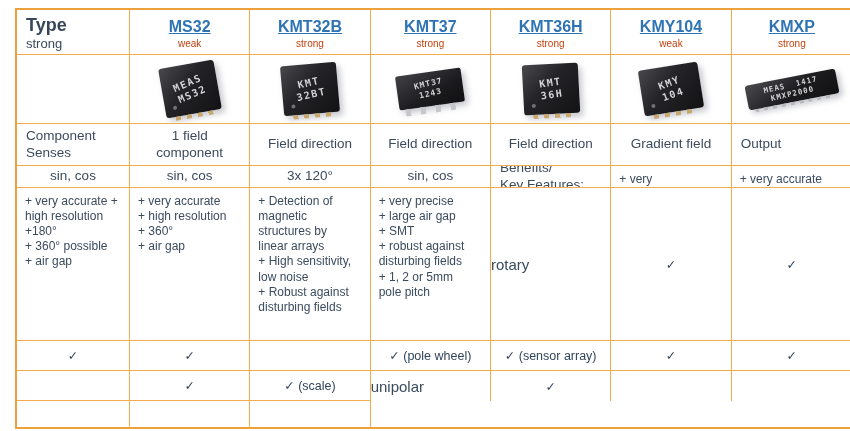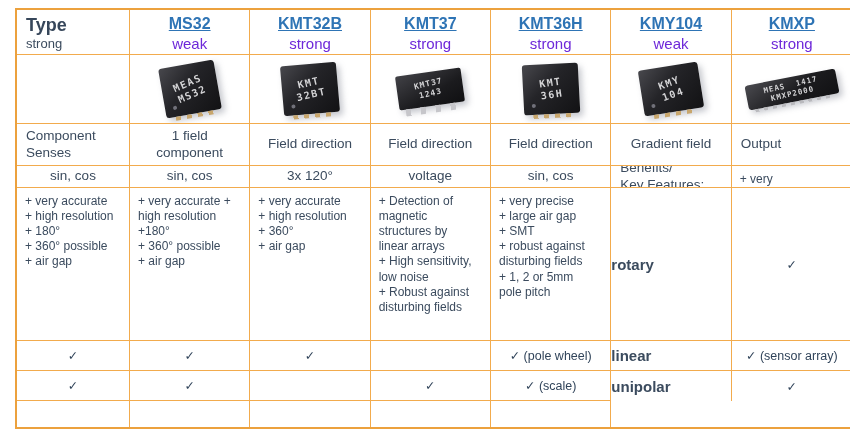--- a/index.html
+++ b/index.html
@@ -28,27 +28,27 @@
   .c:nth-last-child(-n+7){border-bottom:none;}
 
   
   .corner{padding:5px 6px 0 9px;}
   .type-title{font-size:18px;font-weight:bold;color:#36465a;line-height:1.15;}
   .type-sub{font-size:13px;line-height:1.2;}
 
   
   .head{display:flex;flex-direction:column;align-items:center;justify-content:center;padding-top:2px;}
   .model{font-size:16px;font-weight:bold;color:#2e74b5;text-decoration:underline;cursor:pointer;line-height:1.2;}
-  .strength{font-size:15px;color:#6d28d9;margin-top:1px;}
+  .strength{font-size:10px;color:#c2410c;margin-top:1px;}
 
   
   .lbl{display:flex;flex-direction:column;justify-content:center;padding-left:9px;font-size:13.5px;white-space:pre-line;line-height:1.25;}
   .mid{display:flex;align-items:center;justify-content:center;text-align:center;font-size:13.5px;white-space:pre-line;line-height:1.2;padding:2px;}
   .ben{padding:6px 3px 4px 8px;font-size:12px;line-height:1.26;white-space:pre-line;text-align:left;}
-  .use{display:flex;align-items:center;font-size:15px;font-weight:bold;}
+  .use{display:flex;align-items:center;font-size:15px;}
   .chk{display:flex;align-items:center;justify-content:center;text-align:center;font-size:12.5px;color:#31445a;white-space:nowrap;}
 
   
   .chipcell{display:flex;align-items:center;justify-content:center;}
   .chip{
     position:relative;display:flex;align-items:center;justify-content:center;
     border-radius:3px;
     box-shadow:3px 4px 6px rgba(110,115,130,.4);
   }
   .marking{display:flex;flex-direction:column;align-items:center;}
@@ -173,21 +173,20 @@
 component</div>
   <div class="c mid">Field direction</div>
   <div class="c mid">Field direction</div>
   <div class="c mid">Field direction</div>
   <div class="c mid">Gradient field</div>
 
   <div class="c lbl">Output</div>
   <div class="c mid">sin, cos</div>
   <div class="c mid">sin, cos</div>
   <div class="c mid">3x 120°</div>
-  <div class="c mid">voltage</div>
   <div class="c mid">sin, cos</div>
 
   <div class="c lbl">Benefits/
 Key Features:</div>
   <div class="c ben">+ very
 accurate
 + low
 hysteresis</div>
   <div class="c ben">+ very accurate
 + high resolution
@@ -220,21 +219,20 @@
 pole pitch</div>
 
   <div class="c use">rotary</div>
   <div class="c chk">✓</div>
   <div class="c chk">✓</div>
   <div class="c chk">✓</div>
   <div class="c chk">✓</div>
   <div class="c chk"></div>
   <div class="c chk">✓ (pole wheel)</div>
 
-  <div class="c use">linear</div>
   <div class="c chk">✓ (sensor array)</div>
   <div class="c chk">✓</div>
   <div class="c chk">✓</div>
   <div class="c chk"></div>
   <div class="c chk">✓</div>
   <div class="c chk">✓ (scale)</div>
 
   <div class="c use">unipolar</div>
   <div class="c chk">✓</div>
   <div class="c chk"></div>

